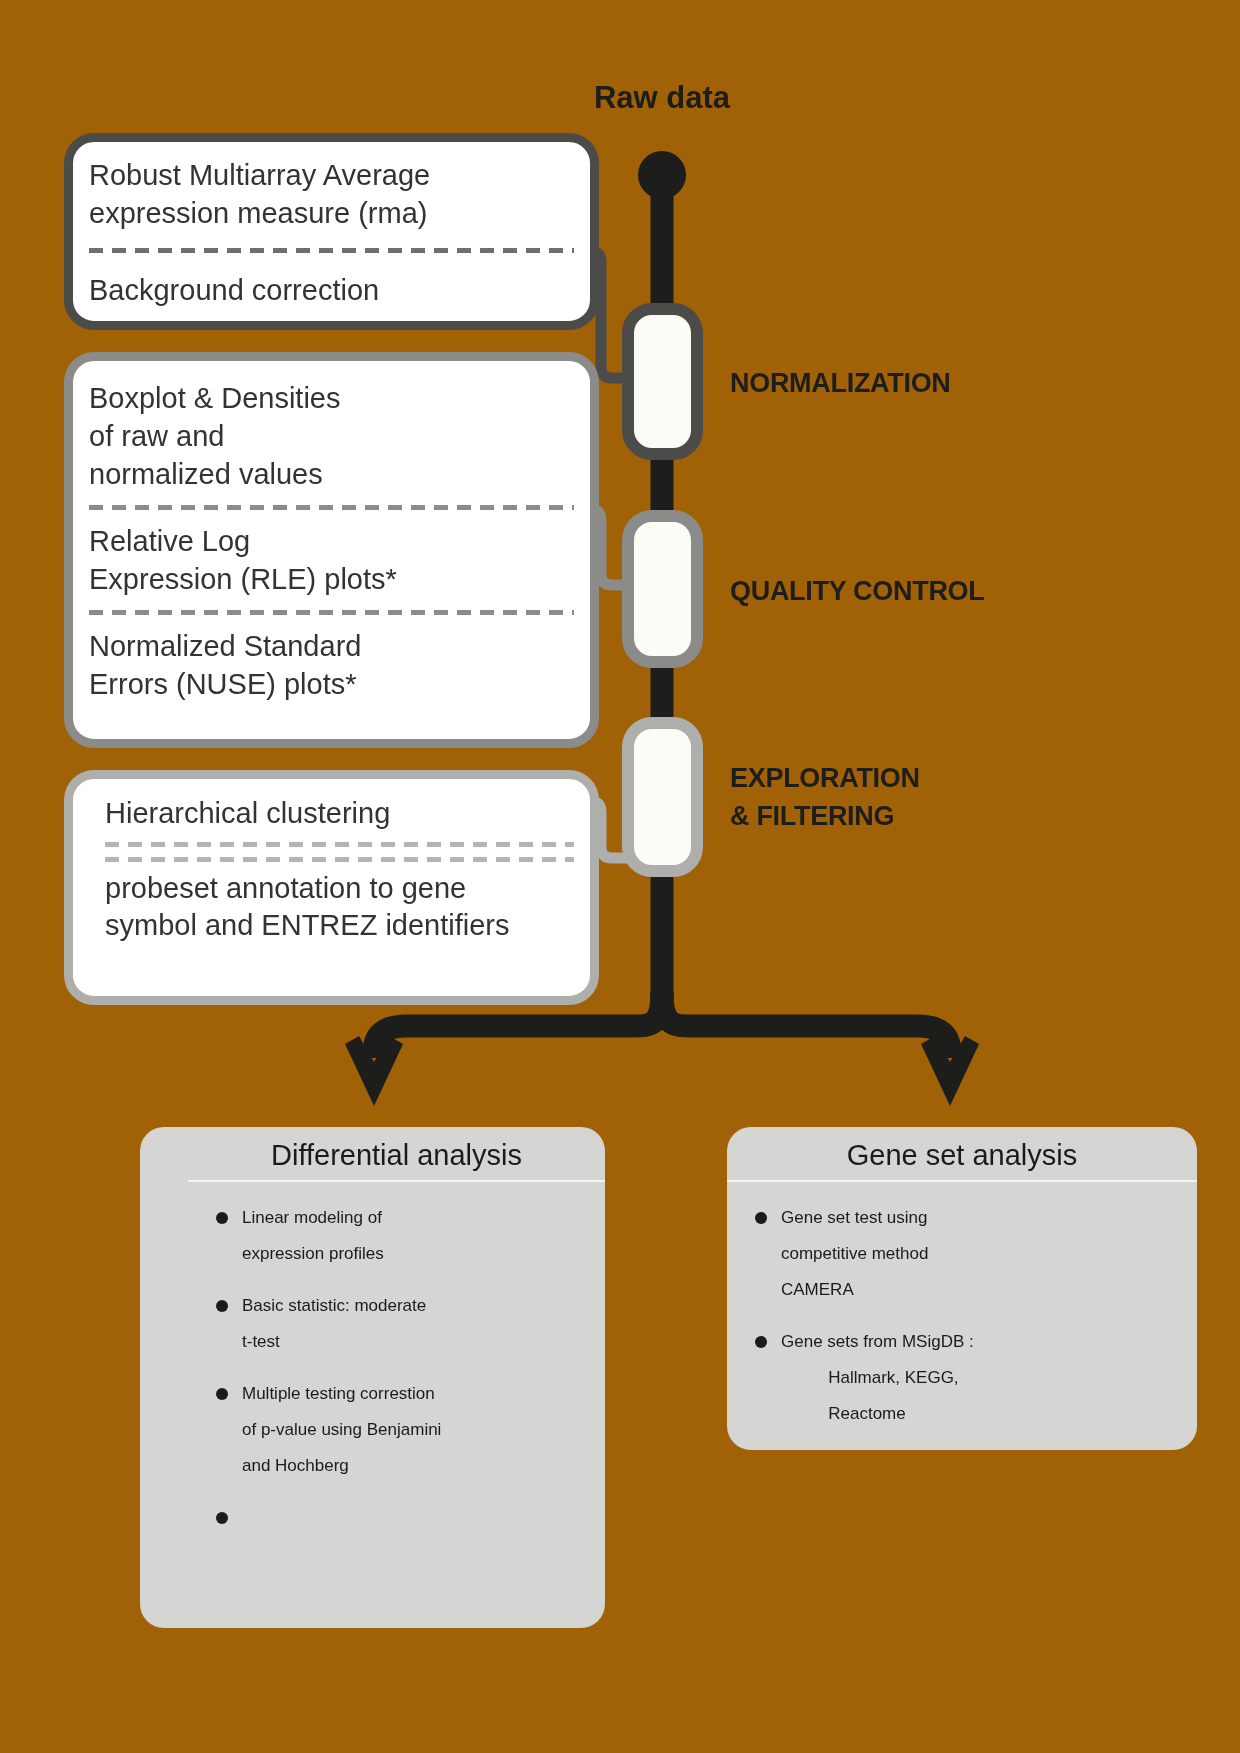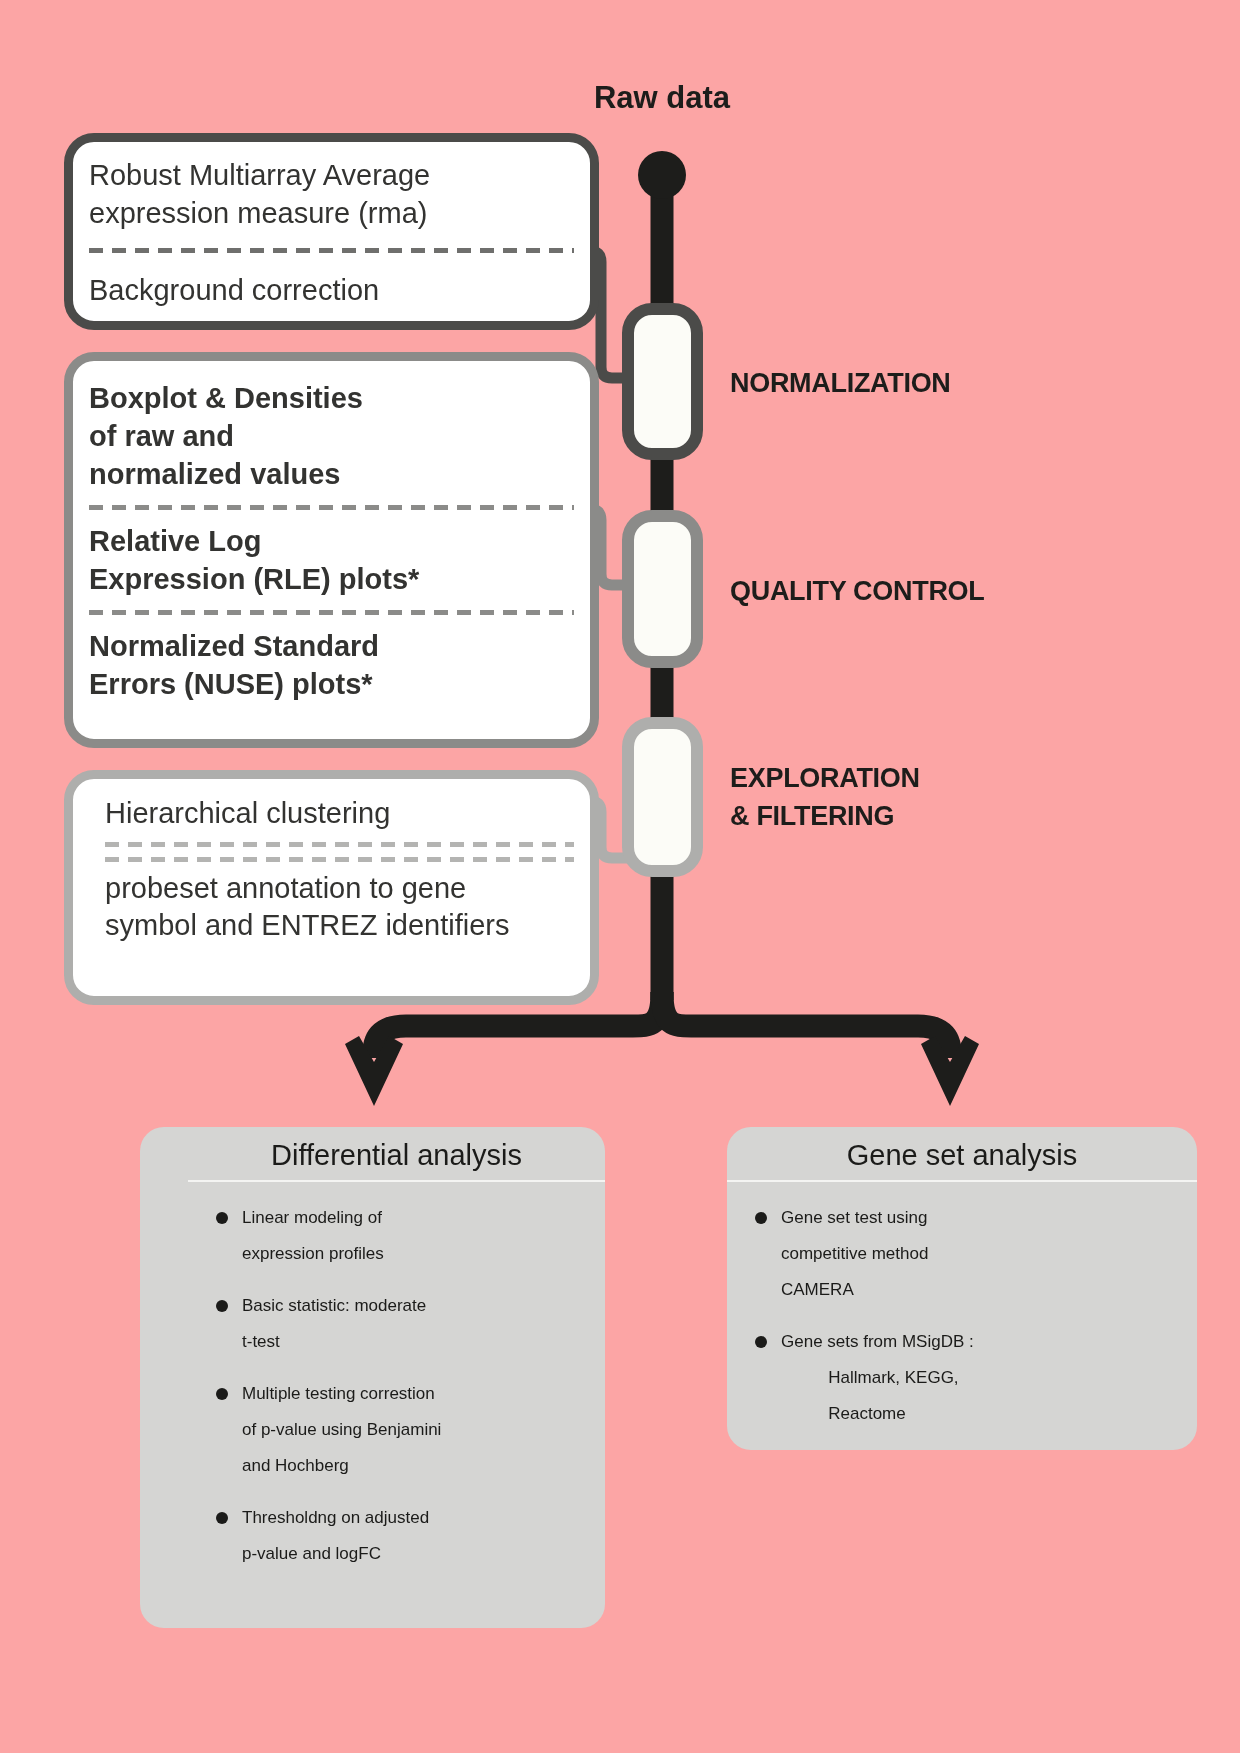--- a/index.html
+++ b/index.html
@@ -10,21 +10,21 @@
     --dash1:#6f6f6d;
     --dash2:#8b8b89;
     --dash3:#b4b4b2;
     --node-fill:#fcfcf7;
     --box-text:#333331;
     --panel-fill:#d5d5d3;
     --panel-line:#f4f4f2;
   }
   html,body{margin:0;padding:0;background:#ffffff;}
   .canvas{
-    position:relative;width:1240px;height:1753px;background:#fca5a5;overflow:hidden;
+    position:relative;width:1240px;height:1753px;background:#a16207;overflow:hidden;
     font-family:"Liberation Sans", sans-serif;color:var(--ink);
   }
   svg.wires{position:absolute;left:0;top:0;width:1240px;height:1753px;}
   .mainline{stroke:var(--ink);stroke-width:23;fill:none;}
   .branch{stroke:var(--ink);stroke-width:23;fill:none;}
   .arrowhead{fill:var(--ink);}
   .dot{fill:var(--ink);}
   .conn1{stroke:var(--stage1);stroke-width:11;fill:none;}
   .conn2{stroke:var(--stage2);stroke-width:11;fill:none;}
   .conn3{stroke:var(--stage3);stroke-width:11;fill:none;}
@@ -39,21 +39,21 @@
 
   .step-box{
     position:absolute;left:64px;width:535px;box-sizing:border-box;
     background:#ffffff;border-style:solid;border-width:9px;border-radius:30px;
     padding:0 16px;
   }
   .step-box .row{
     font-size:29px;line-height:38px;color:var(--box-text);white-space:pre-line;
   }
   .box1{top:133px;height:197px;border-color:var(--stage1);}
-  .box2{top:352px;height:396px;border-color:var(--stage2);font-weight:bold;}
+  .box2{top:352px;height:396px;border-color:var(--stage2);}
   .box3{top:770px;height:235px;border-color:var(--stage3);padding-left:32px;}
   .box3 .row{line-height:37px;}
   .dash{height:5px;width:100%;}
   .dash.d1{background:repeating-linear-gradient(to right,var(--dash1) 0 14px,transparent 14px 23px);}
   .dash.d2{background:repeating-linear-gradient(to right,var(--dash2) 0 14px,transparent 14px 23px);}
   .dash.d3{background:repeating-linear-gradient(to right,var(--dash3) 0 14px,transparent 14px 23px);}
 
   .stage-label{
     position:absolute;left:730px;width:430px;
     font-size:27px;font-weight:bold;letter-spacing:-0.3px;line-height:38px;
@@ -157,22 +157,20 @@
 t-test</span>
       </div>
       <div class="bullet">
         <span class="b-dot"></span>
         <span class="b-text">Multiple testing correstion
 of p-value using Benjamini
 and Hochberg</span>
       </div>
       <div class="bullet">
         <span class="b-dot"></span>
-        <span class="b-text">Thresholdng on adjusted
-p-value and logFC</span>
       </div>
     </div>
   </div>
 
   <div class="panel panel-right">
     <div class="title">Gene set analysis</div>
     <div class="sep"></div>
     <div class="bullets">
       <div class="bullet">
         <span class="b-dot"></span>

